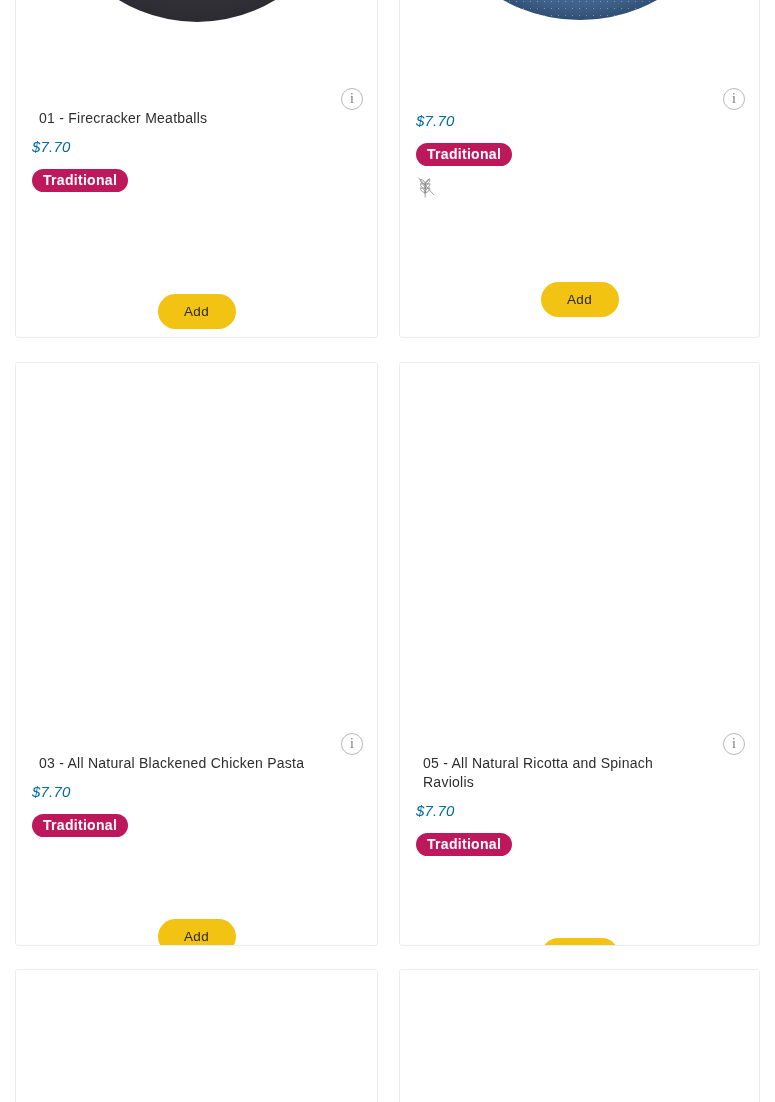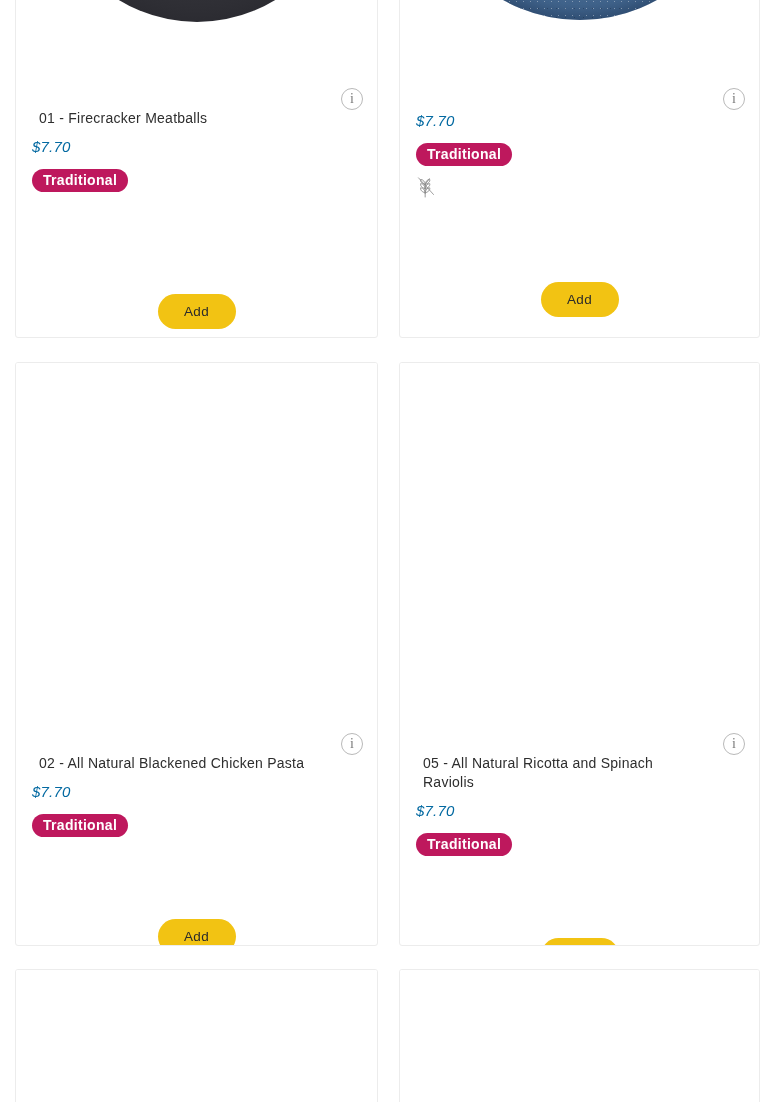--- a/index.html
+++ b/index.html
@@ -252,21 +252,21 @@
       <div class="add-row">
         <button class="add-button">Add</button>
       </div>
     </div>
   </div>
 
   <div class="meal-card card-col-left row-2">
     <div class="card-image blank"></div>
     <div class="card-body">
       <div class="info-icon">i</div>
-      <h3 class="meal-title">02 - All Natural Blackened Chicken Pasta</h3>
+      <h3 class="meal-title">03 - All Natural Blackened Chicken Pasta</h3>
       <div class="meal-price">$7.70</div>
       <div class="tag-row">
         <span class="tag-pill">Traditional</span>
       </div>
       <div class="add-row">
         <button class="add-button">Add</button>
       </div>
     </div>
   </div>
 

